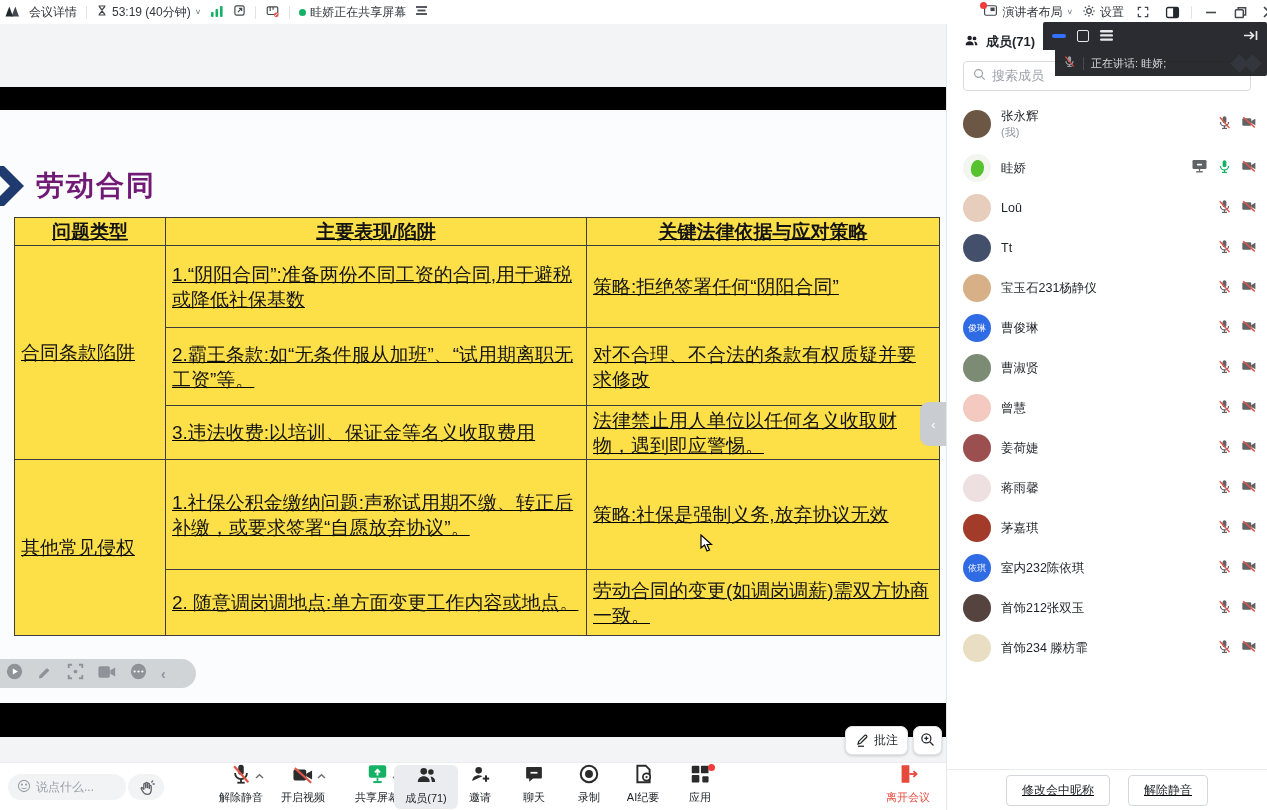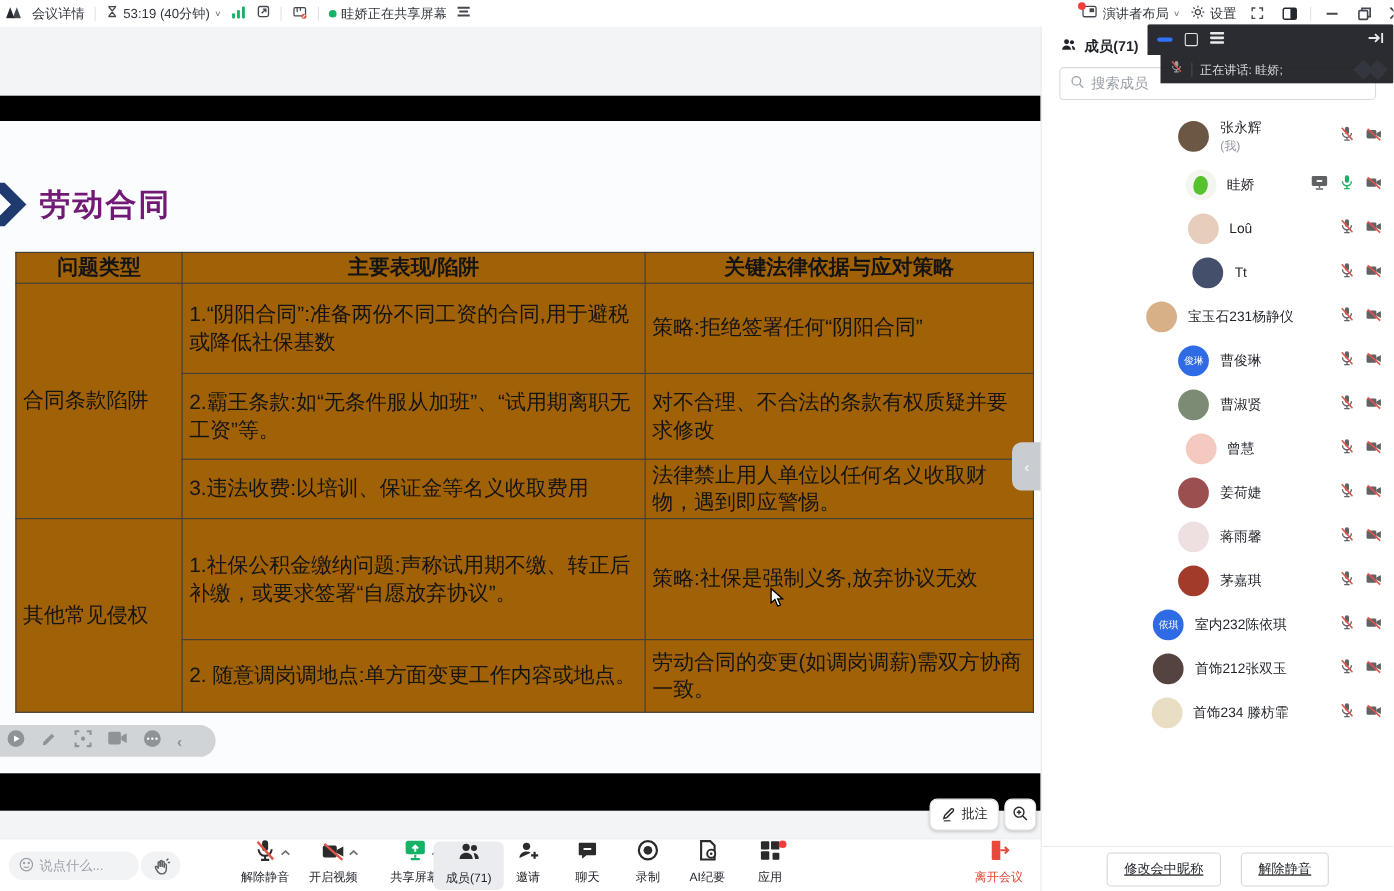--- a/index.html
+++ b/index.html
@@ -21,21 +21,21 @@
   
   .content{position:absolute;top:24px;left:0;width:947px;height:786px;background:#f2f4f6;overflow:hidden;}
   .band{position:absolute;left:0;width:947px;background:#000;}
   .band-top{top:63px;height:23px;}
   .band-bottom{top:679px;height:34px;}
   .slide{position:absolute;top:86px;left:0;width:947px;height:593px;background:#fbfcfd;}
 
   .slide-title{position:absolute;top:57px;left:36px;font-size:28px;font-weight:bold;color:#701a75;letter-spacing:2px;}
   .title-arrow{position:absolute;top:56px;left:-10px;}
 
-  table.law{border-collapse:collapse;table-layout:fixed;position:absolute;top:119px;left:14px;width:886px;background:#a16207;}
+  table.law{border-collapse:collapse;table-layout:fixed;position:absolute;top:107px;left:14px;width:886px;background:#fde047;text-decoration:underline;}
   table.law th,table.law td{border:1.6px solid #3d3d3d;padding:1px 6px;font-size:19px;color:#141414;line-height:1.32;vertical-align:middle;}
   table.law th{font-weight:bold;text-align:center;}
   td.type-cell{text-align:left;padding-left:8px;}
 
   .media-pill{position:absolute;top:635px;left:0;height:29px;width:190px;border-radius:0 15px 15px 0;
     background:rgba(203,206,209,.88);display:flex;align-items:center;gap:14px;padding-left:6px;}
   .edge-tab{position:absolute;top:378px;left:920px;width:27px;height:44px;background:#c9ccd0;
     border-radius:9px 0 0 9px;display:flex;align-items:center;justify-content:center;color:#fff;font-size:13px;}
   .cursor-arrow{position:absolute;top:424px;left:700px;}
 
@@ -57,21 +57,21 @@
   .tb-tool .caret{position:absolute;right:-12px;bottom:5px;}
   .tb-tool .badge{position:absolute;top:-2px;right:-4px;width:7px;height:7px;border-radius:50%;background:#f23c3c;}
   .tb-tool.leave .lbl{color:#e64a3c;}
 
   
   .panel{position:absolute;top:24px;right:0;width:320px;height:786px;background:#fff;border-left:1px solid #e6e7e9;}
   .panel-head{display:flex;align-items:center;gap:6px;padding:9px 0 4px 16px;font-size:13px;color:#1f2329;font-weight:bold;}
   .search-box{margin:6px 16px 4px;height:28px;border:1px solid #d8dadd;border-radius:4px;display:flex;align-items:center;
     gap:6px;padding:0 9px;font-size:13px;color:#9ba1a9;background:#fff;}
   .member-list{position:absolute;top:76px;left:0;right:0;bottom:40px;overflow:hidden;}
-  .member-row{display:flex;align-items:center;height:40px;padding:0 12px 0 16px;position:relative;justify-content:center;}
+  .member-row{display:flex;align-items:center;height:40px;padding:0 12px 0 16px;position:relative;}
   .member-row.first{height:48px;}
   .avatar{width:28px;height:28px;border-radius:50%;flex:none;display:flex;align-items:center;justify-content:center;
     color:#fff;font-size:9px;letter-spacing:0;overflow:hidden;}
   .m-names{margin-left:10px;display:flex;flex-direction:column;justify-content:center;min-width:0;}
   .m-name{font-size:12.5px;color:#1f2329;white-space:nowrap;}
   .m-sub{font-size:11px;color:#9095a0;}
   .m-icons{position:absolute;right:10px;display:flex;align-items:center;gap:9px;}
   .panel-foot{position:absolute;bottom:0;left:0;right:0;height:40px;border-top:1px solid #eaebed;background:#fff;
     display:flex;align-items:center;justify-content:center;gap:18px;text-decoration:underline;}
   .foot-btn{border:1px solid #d3d6da;border-radius:4px;background:#fff;font-size:12px;color:#1f2329;

